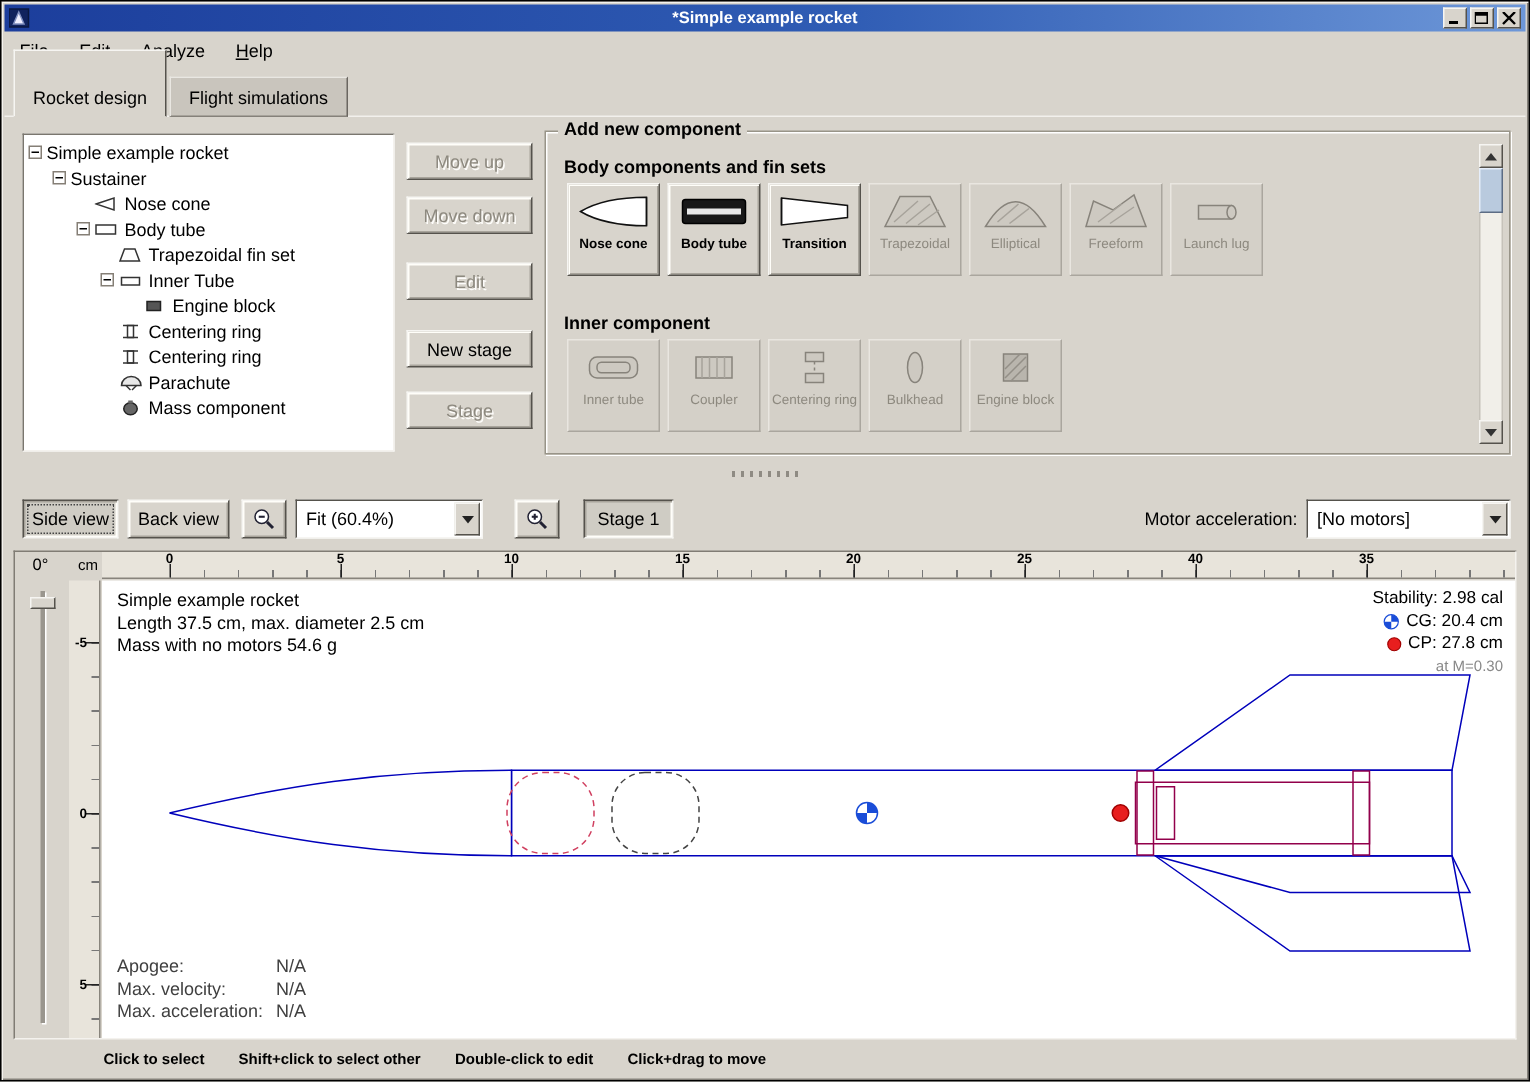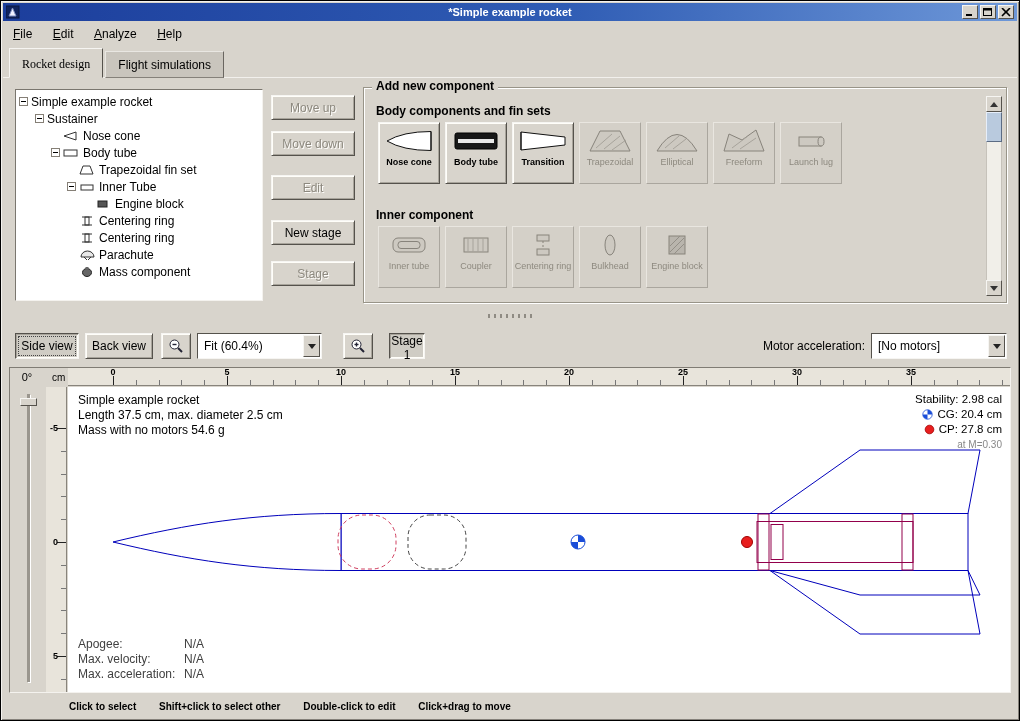--- a/index.html
+++ b/index.html
@@ -19,21 +19,21 @@
 
   
   .menubar { position:absolute; left:2px; top:20px; right:2px; height:24px; padding:2px 2px 0 2px; }
   .menu-item { display:inline-block; font-size:12px; padding:4px 8px 3px 8px; color:#000; }
   .menu-item::first-letter { text-decoration:underline; }
 
   
   .tabstrip { position:absolute; left:2px; top:46px; right:2px; height:31px; display:flex; align-items:flex-end; padding-left:6px; }
   .tabstrip::after { content:""; position:absolute; left:0; right:0; bottom:0; height:1px; background:#f2f0ec; }
   .tab { font-size:12px; padding:6px 12px 5px 12px; position:relative; z-index:2; }
-  .tab.selected { background:#d8d4cc; border:1px solid; border-color:#f6f5f2 #55524c transparent #f6f5f2; padding-top:8px;font-family:Liberation Serif, serif; }
+  .tab.selected { background:#d8d4cc; border:1px solid; border-color:#f6f5f2 #55524c transparent #f6f5f2; padding-top:24px; }
   .tab.unselected { background:#c9c5bd; border:1px solid; border-color:#e9e7e2 #6a6660 #85817a #e9e7e2; margin-left:2px; }
 
   
   .btn { background:#d8d4cc; border:1px solid; border-color:#f6f5f2 #55524c #55524c #f6f5f2;
          box-shadow: inset 1px 1px 0 #fffef9, inset -1px -1px 0 #a8a49b;
          font-family:"Liberation Sans",sans-serif; font-size:12px; color:#000; }
   .btn.pressed { border-color:#55524c #f6f5f2 #f6f5f2 #55524c;
          box-shadow: inset 1px 1px 0 #a8a49b, inset -1px -1px 0 #fffef9; background:#cfccc4; }
   .btn.disabled { color:#8d897f; text-shadow:1px 1px 0 #fefdfb; }
   .focus-dots { outline:1px dotted #444; outline-offset:-4px; }
@@ -80,21 +80,21 @@
   .splitter-grip { position:absolute; left:50%; top:5px; width:44px; height:4px; transform:translateX(-50%);
                    background:repeating-linear-gradient(90deg,#8f8b83 0 2px, transparent 2px 6px); }
 
   
   .toolbar { position:absolute; left:2px; top:328px; right:2px; height:34px; }
   .toolbar .btn { position:absolute; top:4px; height:26px; }
   .tb-side { left:12px; width:64px; }
   .tb-back { left:82px; width:68px; }
   .tb-zoom-out { left:158px; width:30px; }
   .tb-zoom-in { left:340px; width:30px; }
-  .tb-stage { left:386px; width:36px; }
+  .tb-stage { left:386px; width:60px; }
   .combo { position:absolute; top:4px; height:26px; background:#fff; border:1px solid; border-color:#55524c #f6f5f2 #f6f5f2 #55524c;
            font-size:12px; display:flex; align-items:center; padding-left:6px; }
   .combo .arrow-btn { position:absolute; right:1px; top:1px; bottom:1px; width:17px; background:#d8d4cc;
            border:1px solid; border-color:#f6f5f2 #55524c #55524c #f6f5f2; display:flex; align-items:center; justify-content:center; }
   .tb-zoom-combo { left:194px; width:125px;text-align:right; }
   .motor-label { position:absolute; right:152px; top:10px; font-size:12px; }
   .tb-motor-combo { right:10px; width:136px; }
 
   
   .design-view { position:absolute; left:8px; top:366px; width:1002px; height:326px; background:#d8d4cc;
@@ -464,21 +464,21 @@
         <div class="h-num" style="left:159px;">5</div>
       <div class="h-tick" style="left:273px;"></div>
         <div class="h-num" style="left:273px;">10</div>
       <div class="h-tick" style="left:387px;"></div>
         <div class="h-num" style="left:387px;">15</div>
       <div class="h-tick" style="left:501px;"></div>
         <div class="h-num" style="left:501px;">20</div>
       <div class="h-tick" style="left:615px;"></div>
         <div class="h-num" style="left:615px;">25</div>
       <div class="h-tick" style="left:729px;"></div>
-        <div class="h-num" style="left:729px;">30</div>
+        <div class="h-num" style="left:729px;">40</div>
       <div class="h-tick" style="left:843px;"></div>
         <div class="h-num" style="left:843px;">35</div>
     </div>
 
     <div class="v-ruler">
       <div class="v-minor"></div>
       <div class="v-tick" style="top:41px;"></div>
         <div class="v-num" style="top:41px;">-5</div>
       <div class="v-tick" style="top:155px;"></div>
         <div class="v-num" style="top:155px;">0</div>

